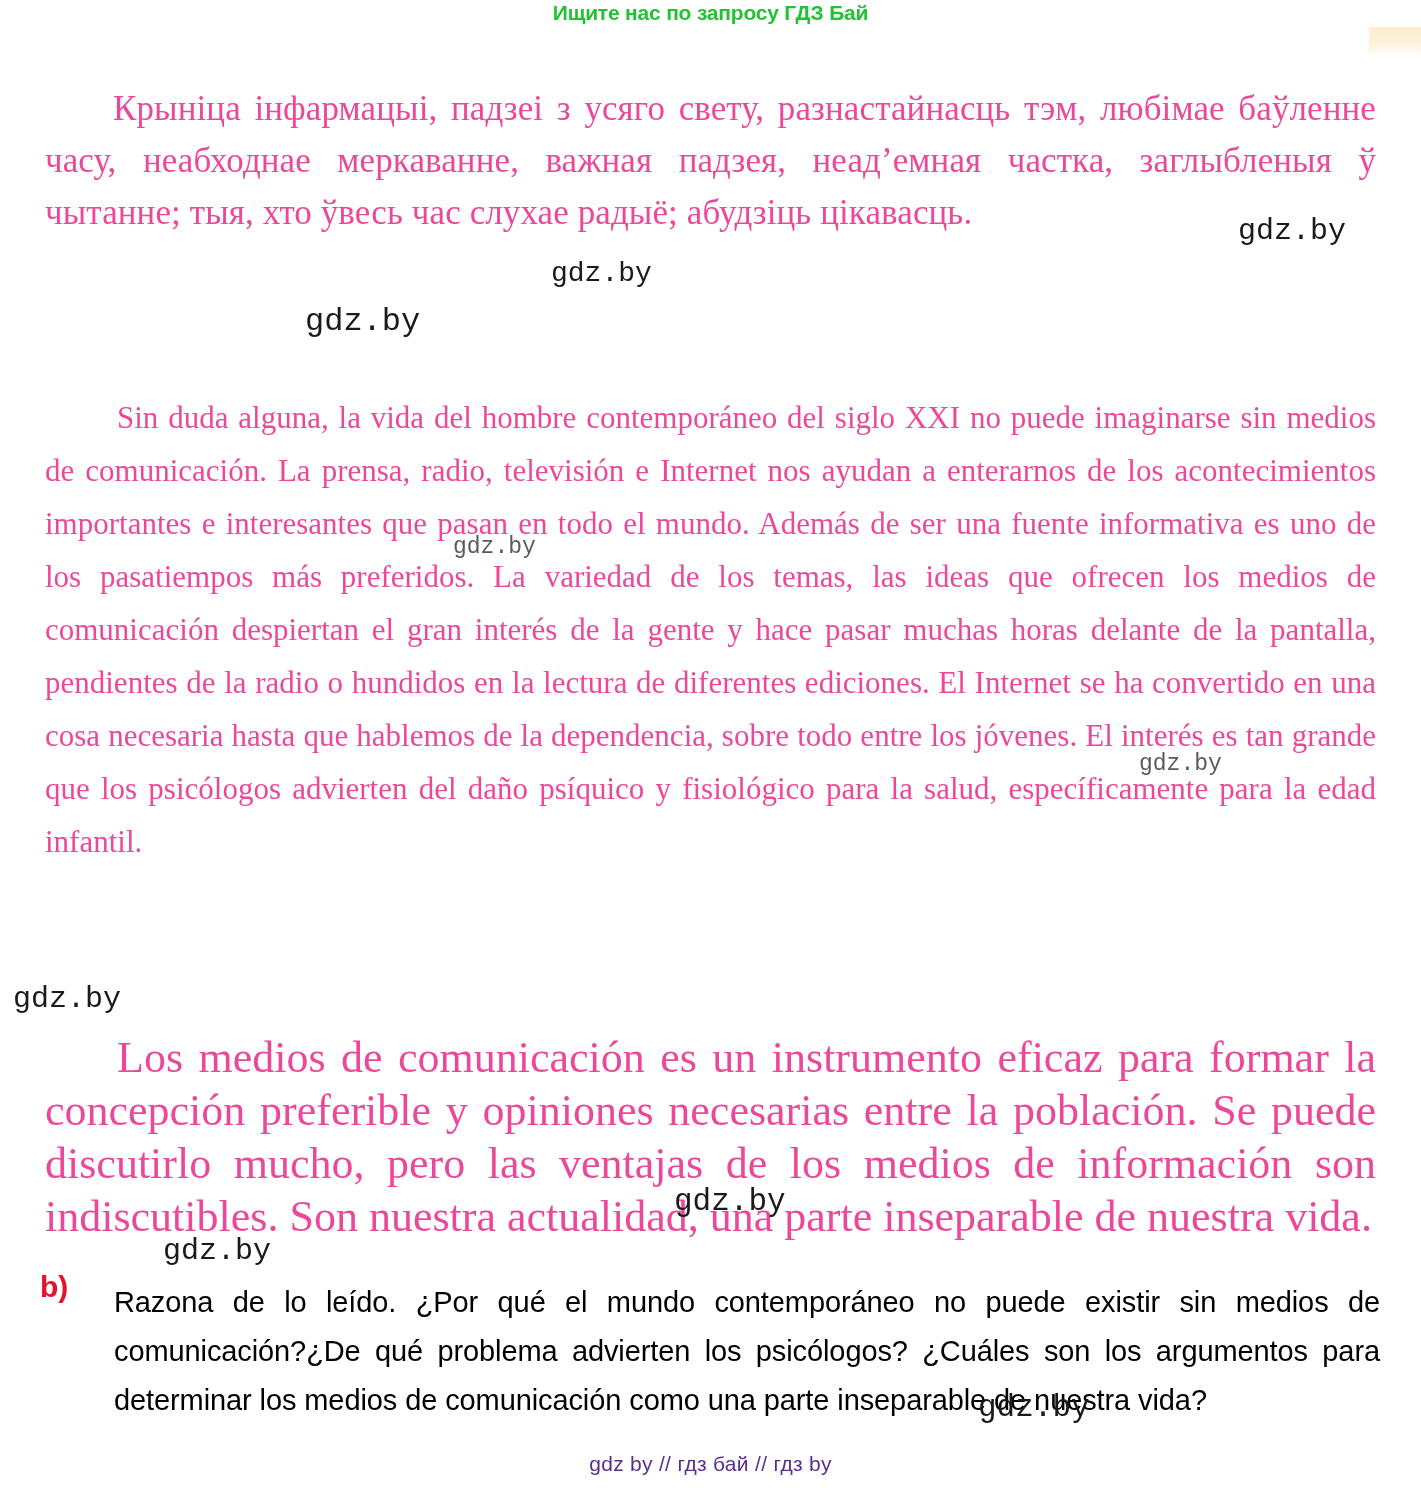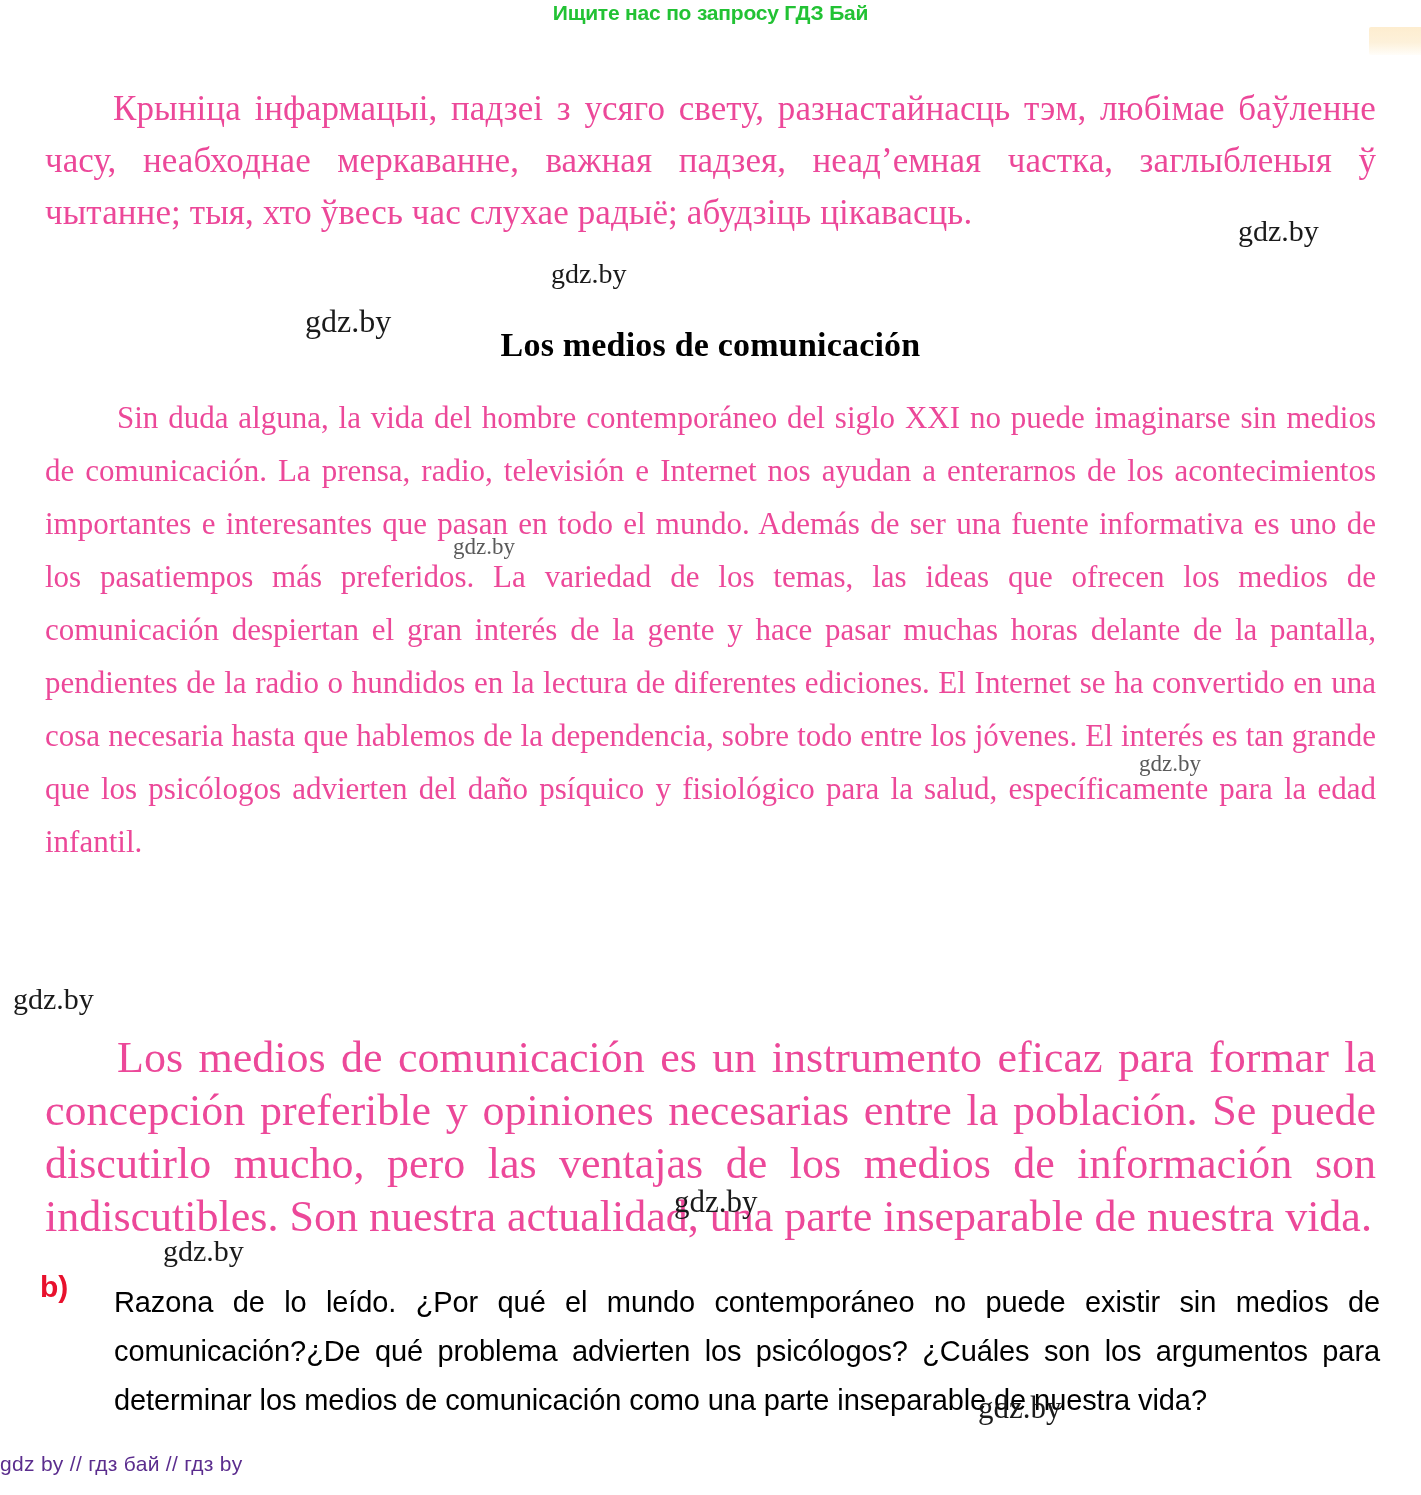--- a/index.html
+++ b/index.html
@@ -138,49 +138,48 @@
     letter-spacing: -0.1px;
     margin-top: 16px;
   }
 
   
   .footer-links {
     position: absolute;
     left: 0;
     top: 1452px;
     width: 1421px;
-    text-align: left;
+    text-align: center;
     font-family: "Liberation Sans", sans-serif;
     font-size: 21px;
     color: #5b2d8e;
     letter-spacing: 0.3px;
   }
 
   
   .wm {
     position: absolute;
-    font-family: Liberation Serif, serif;
+    font-family: Liberation Mono, monospace;
     color: #1a1a1a;
     white-space: nowrap;
     pointer-events: none;
   }
   .wm.gray { color: #5a5a5a; }
 </style>
 </head>
 <body>
 
 <div class="page">
 
   <div class="promo-banner" style="color: rgb(34, 194, 52);">Ищите нас по запросу ГДЗ Бай</div>
 
   <div class="corner-swatch"></div>
 
   <p class="para para-be">Крыніца інфармацыі, падзеі з усяго свету, разнастайнасць тэм, любімае баўленне часу, неабходнае меркаванне, важная падзея, неад’емная частка, заглыбленыя ў чытанне; тыя, хто ўвесь час слухае радыё; абудзіць цікавасць.</p>
 
-  <h2 class="title-es">Los medios de comunicación</h2>
 
   <p class="para para-es1">Sin duda alguna, la vida del hombre contemporáneo del siglo XXI no puede imaginarse sin medios de comunicación. La prensa, radio, televisión e Internet nos ayudan a enterarnos de los acontecimientos importantes e interesantes que pasan en todo el mundo. Además de ser una fuente informativa es  uno de los pasatiempos más preferidos. La variedad de los temas, las ideas que ofrecen los medios de  comunicación despiertan el gran interés de la gente y hace pasar muchas horas delante de la pantalla, pendientes de la radio o hundidos en la lectura de diferentes ediciones. El Internet se ha convertido  en una cosa necesaria hasta que hablemos de la dependencia, sobre todo entre los jóvenes. El interés es tan grande que los psicólogos advierten del daño psíquico y fisiológico para la salud, específicamente para la edad infantil.</p>
 
   <p class="para para-es2">Los medios de comunicación es un instrumento eficaz para formar la concepción preferible y opiniones  necesarias entre la población. Se puede discutirlo mucho, pero las ventajas de los medios de información son indiscutibles. Son nuestra actualidad, una parte inseparable de nuestra vida.</p>
 
   <div class="exercise">
     <span class="exercise-marker" style="color: rgb(232, 17, 45);">b)</span>
     <span class="exercise-text">Razona de lo leído. ¿Por qué el mundo contemporáneo no puede existir sin medios de comunicación?¿De qué problema advierten los psicólogos? ¿Cuáles son los argumentos para determinar los medios de comunicación como una parte inseparable de nuestra vida?</span>
   </div>
 

